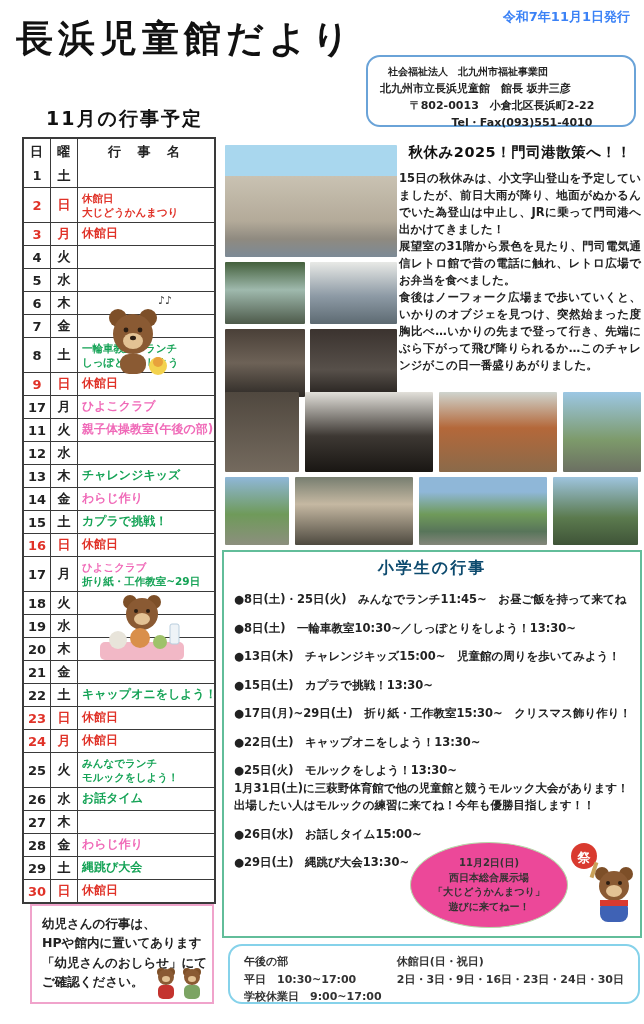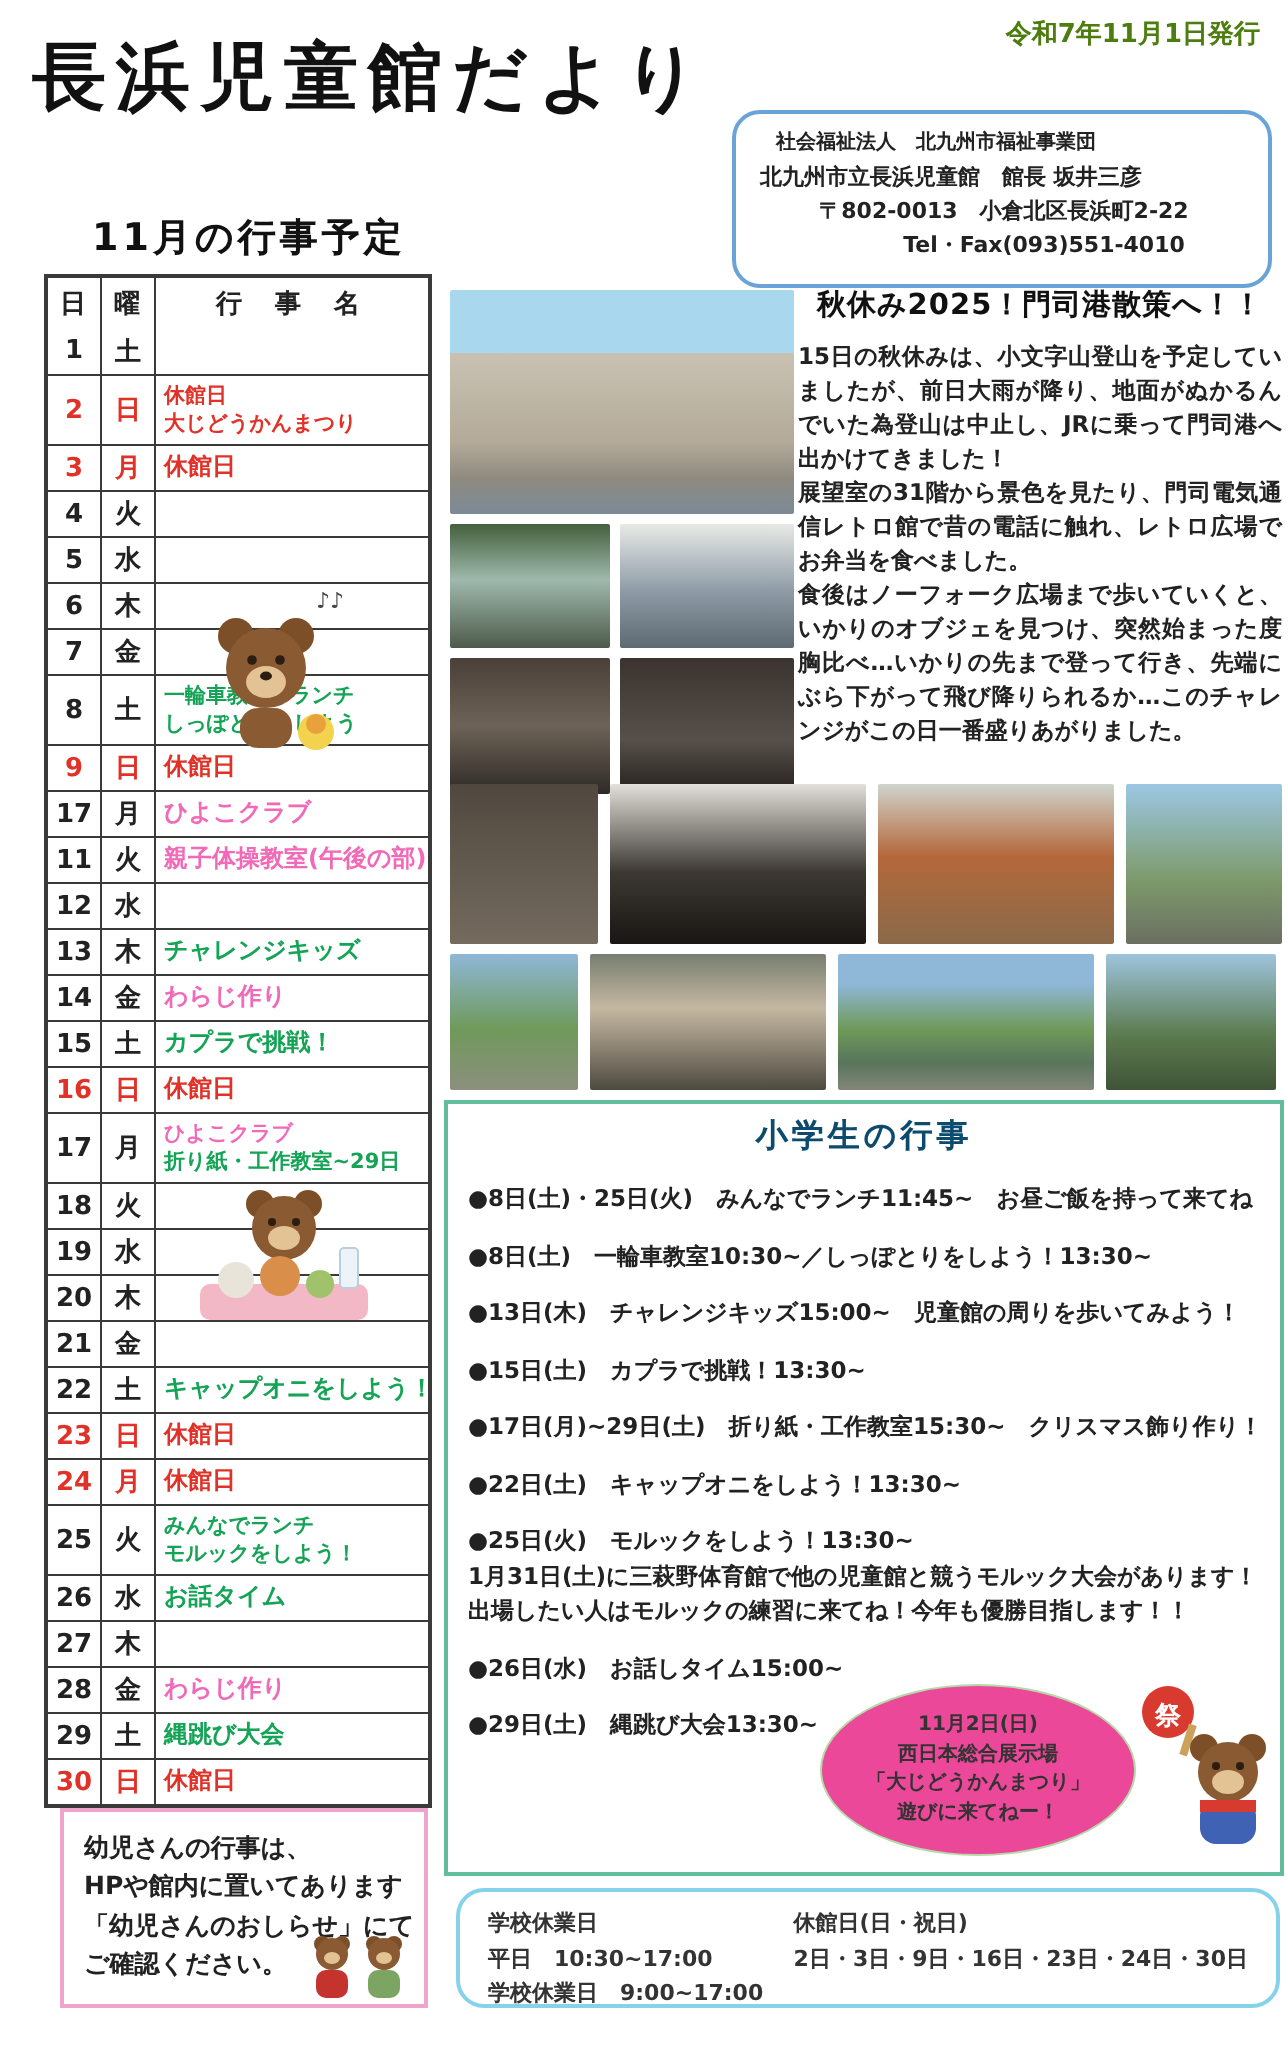--- a/index.html
+++ b/index.html
@@ -2,22 +2,22 @@
 <html><head>
 <meta charset="utf-8">
 <style>
   html,body{margin:0;padding:0;background:#ffffff;}
   *{box-sizing:border-box;}
   body{font-family:"DejaVu Sans","Liberation Sans",sans-serif;color:#1d1d1d;}
   .page{position:relative;width:644px;height:1024px;background:#fff;overflow:hidden;}
 
   
   .nl-title{position:absolute;left:16px;top:14px;font-size:37px;font-weight:bold;letter-spacing:5px;color:#111;}
-  .issue-date{position:absolute;right:14px;top:8px;font-size:13px;font-weight:bold;color:#4d7c0f;}
-  .org-box{position:absolute;left:366px;top:55px;width:270px;height:89px;border:2px solid #6aa3d8;border-radius:14px;padding:7px 10px 21px 12px;background:#fff;}
+  .issue-date{position:absolute;right:14px;top:8px;font-size:13px;font-weight:bold;color:#3b82f6;}
+  .org-box{position:absolute;left:366px;top:55px;width:270px;height:72px;border:2px solid #6aa3d8;border-radius:14px;padding:7px 10px 21px 12px;background:#fff;}
   .org-box .l{font-size:11px;font-weight:bold;color:#222;line-height:1.55;white-space:nowrap;}
   .org-box .l1{font-size:10px;padding-left:8px;}
   .org-box .l3{text-align:center;}
   .org-box .l4{text-align:center;padding-left:40px;}
 
   
   .cal-heading{position:absolute;left:46px;top:106px;font-size:19px;font-weight:bold;letter-spacing:2px;color:#111;}
   .calendar{position:absolute;left:22px;top:137px;width:194px;border:2px solid #3a3a3a;background:#fff;}
   .cal-row{display:grid;grid-template-columns:27px 27px 1fr;border-top:1.5px solid #3a3a3a;min-height:23px;}
   .cal-row:first-child{border-top:none;}
@@ -412,21 +412,21 @@
       <circle cx="37" cy="8" r="4" fill="#7d4f28"></circle>
         <circle cx="47" cy="8" r="4" fill="#7d4f28"></circle>
       <circle cx="42" cy="13" r="8" fill="#8a5a33"></circle>
         <ellipse cx="42" cy="15" rx="4" ry="3" fill="#e3c294"></ellipse>
       <rect x="34" y="21" width="16" height="14" rx="5" fill="#7ca463"></rect>
     </svg>
   </div>
 
   <div class="hours-box">
     <div class="hours-col">
-      <div class="hl">学校休業日</div>
+      <div class="hl">午後の部</div>
       <div class="hl">平日　10:30~17:00</div>
       <div class="hl">学校休業日　9:00~17:00</div>
     </div>
     <div class="hours-col">
       <div class="hl">休館日(日・祝日)</div>
       <div class="hl">2日・3日・9日・16日・23日・24日・30日</div>
     </div>
   </div>
 
 </div>

